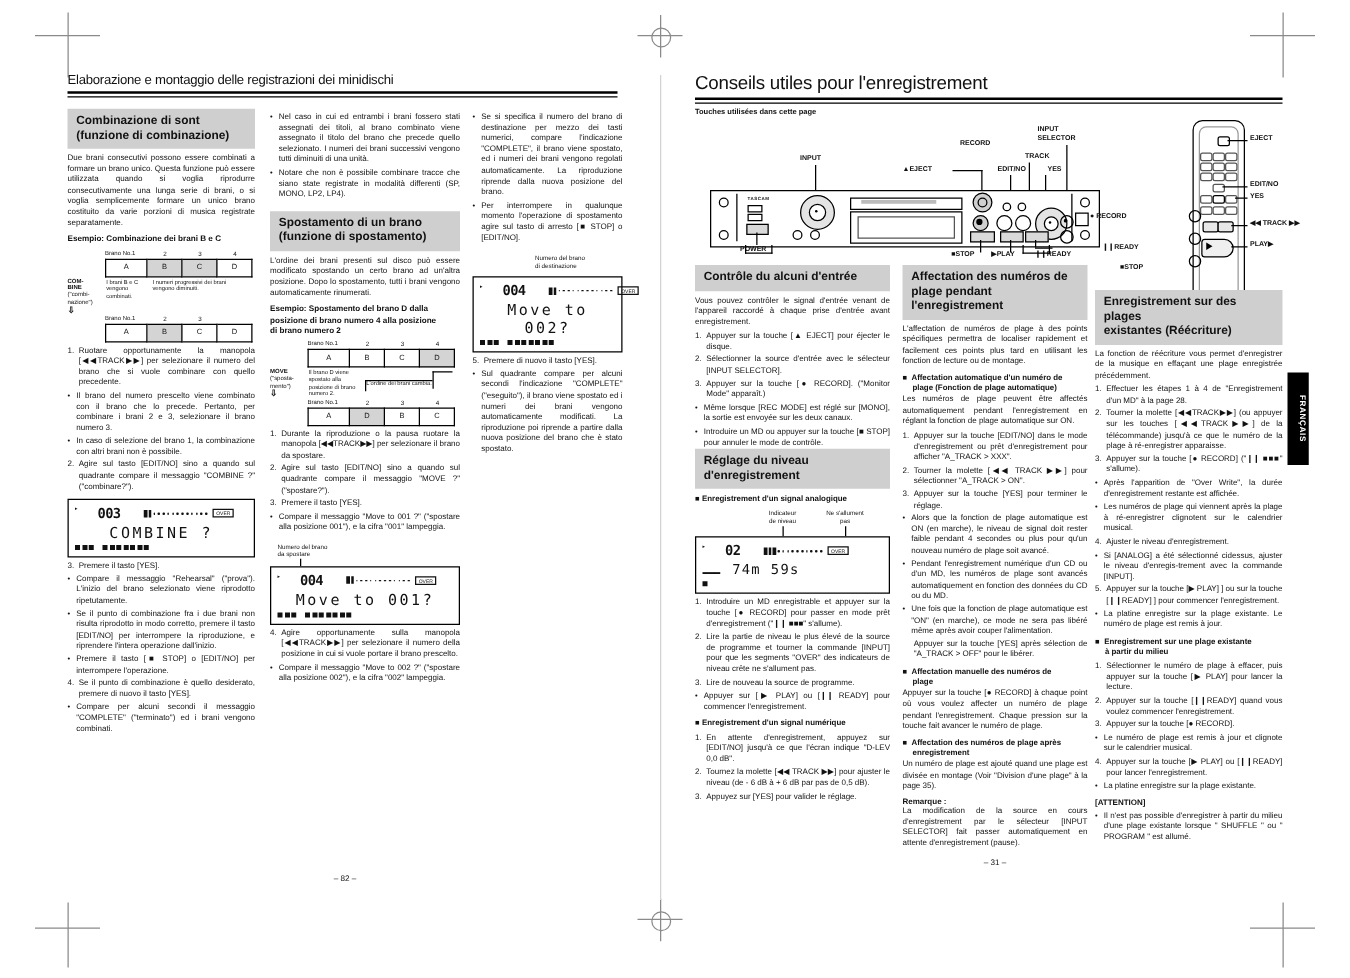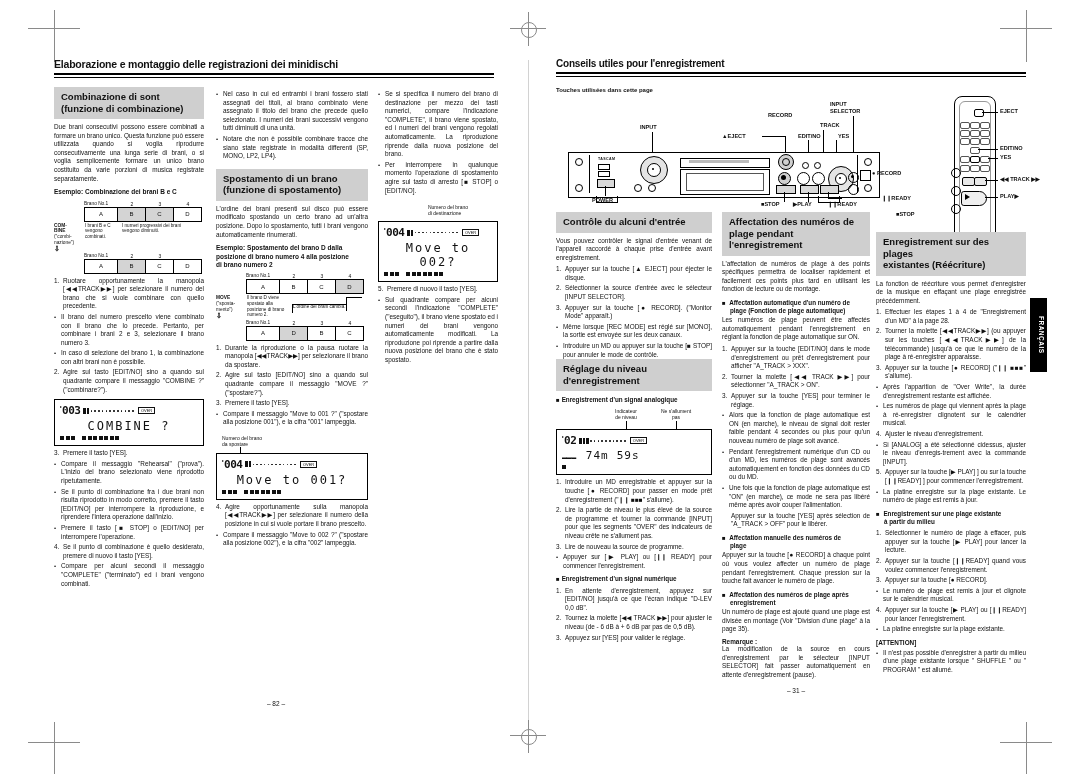--- a/index.html
+++ b/index.html
@@ -7,21 +7,21 @@
   #page{position:absolute;left:0;top:0;width:1080px;height:782px;}
 
   
   .cmark{position:absolute;background:#8a8a8a;}
   .cmark.h{height:1px;}
   .cmark.v{width:1px;}
   .regcircle{position:absolute;border:1px solid #8a8a8a;border-radius:50%;}
 
   
   .page-head{position:absolute;}
-  .page-head .title{font-size:10.5px;font-weight:bold;letter-spacing:-0.2px;}
+  .page-head .title{font-size:10.5px;font-weight:normal;letter-spacing:-0.2px;}
   .page-head .rule{border-top:2.5px solid #000;margin-top:3px;}
   .page-head .rule2{border-top:1px solid #000;margin-top:1.5px;}
 
   
   .sec-box{background:#cfcfcf;padding:4px 6px 5px 7px;font-weight:bold;font-size:9.5px;line-height:11.5px;}
   .sec-box .l2{display:block;}
 
   
   .p{font-size:6.4px;line-height:8.6px;text-align:justify;margin:4px 0 0 0;}
   .small-bold{font-weight:bold;font-size:6.5px;line-height:8.4px;margin-top:5px;}
@@ -47,21 +47,21 @@
   .trkhdr .lead{text-align:left;font-size:4.8px;white-space:nowrap;}
   table.trk{border-collapse:collapse;}
   table.trk td{border:0.8px solid #000;height:11px;text-align:center;font-size:6px;font-weight:normal;}
   table.trk td.sh{background:#d4d4d4;}
   .annot{font-size:4.6px;line-height:5.6px;}
   .lbl-left{font-size:4.8px;line-height:5.8px;font-weight:bold;}
   .lbl-left .it{font-weight:normal;font-style:normal;}
 
   
   .lcd{border:1px solid #000;padding:4px 5px 5px 5px;background:#fff;margin-top:5px;}
-  .lcd .row1{display:flex;}
+  .lcd .row1{display:flex;gap:16px;}
   .lcd .num{font-family:"DejaVu Sans Mono",monospace;font-size:11px;font-weight:bold;letter-spacing:-0.5px;}
   .lcd .bar{display:flex;align-items:center;margin-left:3px;flex:1;}
   .lcd .seg{width:2.4px;height:6px;background:#111;margin-right:1.2px;}
   .lcd .dot{width:1.6px;height:1.6px;background:#111;margin-right:2.2px;border-radius:50%;}
   .lcd .over{border:1px solid #111;font-size:4px;padding:0 2px;margin-left:2px;}
   .lcd .big{font-family:"DejaVu Sans Mono",monospace;font-size:12px;letter-spacing:2px;text-align:center;margin-top:2px;}
   .lcd .calendar{display:flex;margin-top:3px;}
   .lcd .cseg{width:4px;height:4px;background:#111;margin-right:1.5px;}
   .lcd .cseg.sp{background:transparent;}
   .lcd .mini{font-size:4px;}
@@ -427,21 +427,21 @@
 
     <ul class="mixed">
       <li class="num" data-n="5.">Premere di nuovo il tasto [YES].</li>
       <li class="bul">Sul quadrante compare per alcuni secondi l'indicazione "COMPLETE" ("eseguito"), il brano viene spostato ed i numeri dei brani vengono automaticamente modificati.  La riproduzione poi riprende a partire dalla nuova posizione del brano che è stato spostato.</li>
     </ul>
   </div>
 
   <div class="pgnum" style="position:absolute;left:54px;top:700px;width:444px;">– 82 –</div>
 
   <div class="page-head" style="left:556px;top:58px;width:470px;">
-    <div class="title" style="font-size:10px;">Conseils utiles pour l'enregistrement</div>
+    <div class="title" style="font-size:15px;">Conseils utiles pour l'enregistrement</div>
     <div class="rule"></div>
     <div class="rule2"></div>
   </div>
 
   <div class="sidetab" style="left:1030px;top:298px;width:13px;height:62px;">FRANÇAIS</div>
 
   <div style="position:absolute;left:556px;top:87px;" class="kbd-note">Touches utilisées dans cette page</div>
 
   <div class="dev" style="position:absolute;left:556px;top:96px;width:360px;height:112px;">
 

